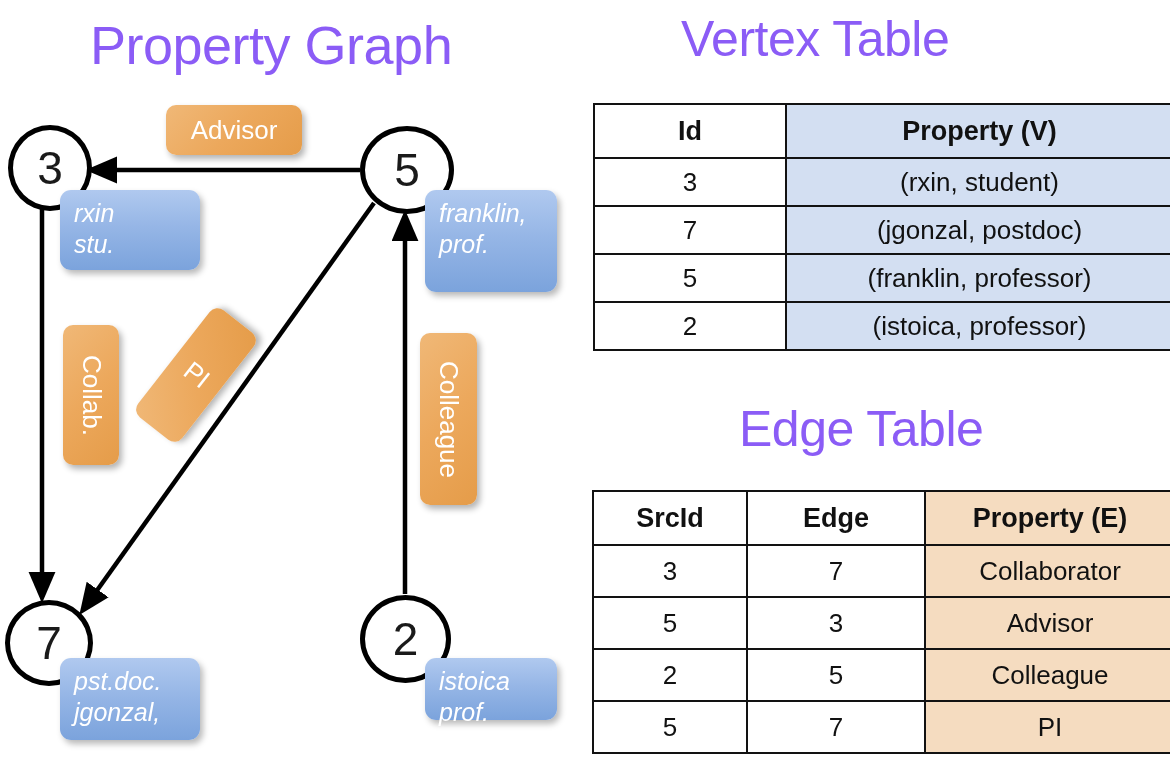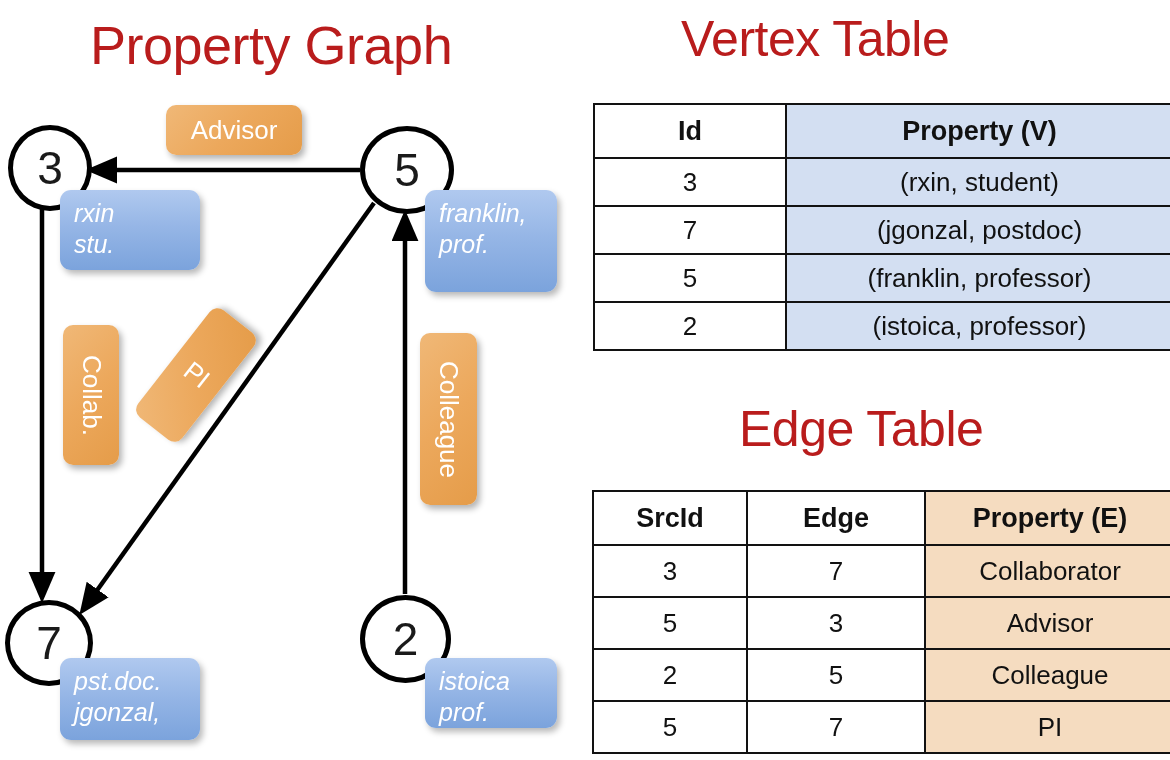--- a/index.html
+++ b/index.html
@@ -8,21 +8,21 @@
     font-family:"Liberation Sans", sans-serif;
     overflow:hidden;position:relative;
   }
   #root{position:absolute;left:0;top:0;width:1170px;height:760px;}
 
   
   .title{
     position:absolute;
     font-family:"Liberation Sans", sans-serif;
     font-weight:400;
-    color:#b91c1c;
+    color:#8b5cf6;
     white-space:nowrap;
     letter-spacing:-0.5px;
   }
   #title-property-graph{left:90px;top:14px;font-size:54px;}
   #title-vertex-table{left:681px;top:10px;font-size:50px;}
   #title-edge-table{left:739px;top:400px;font-size:50px;}
 
   
   #graph-panel{position:absolute;left:0;top:0;width:585px;height:760px;}
   #edges-svg{position:absolute;left:0;top:0;width:585px;height:760px;}
@@ -52,21 +52,21 @@
     font-size:25px;
     line-height:1.22;
     padding:8px 0 0 14px;
     box-sizing:border-box;
     z-index:5;
     font-family:"Liberation Sans", sans-serif;
   }
   #vprop-3{left:60px;top:190px;width:140px;height:80px;}
   #vprop-5{left:425px;top:190px;width:132px;height:102px;}
   #vprop-7{left:60px;top:658px;width:140px;height:82px;}
-  #vprop-2{left:425px;top:658px;width:132px;height:70px;}
+  #vprop-2{left:425px;top:658px;width:132px;height:62px;}
   .prop-box span{display:block;font-style:italic;}
 
   .edge-label{
     position:absolute;
     border-radius:10px;
     background:linear-gradient(135deg,#f0b877 0%,#eca85c 50%,#e59c49 100%);
     box-shadow:3px 4px 6px rgba(0,0,0,0.30);
     color:#ffffff;
     display:flex;align-items:center;justify-content:center;
     font-size:26px;

